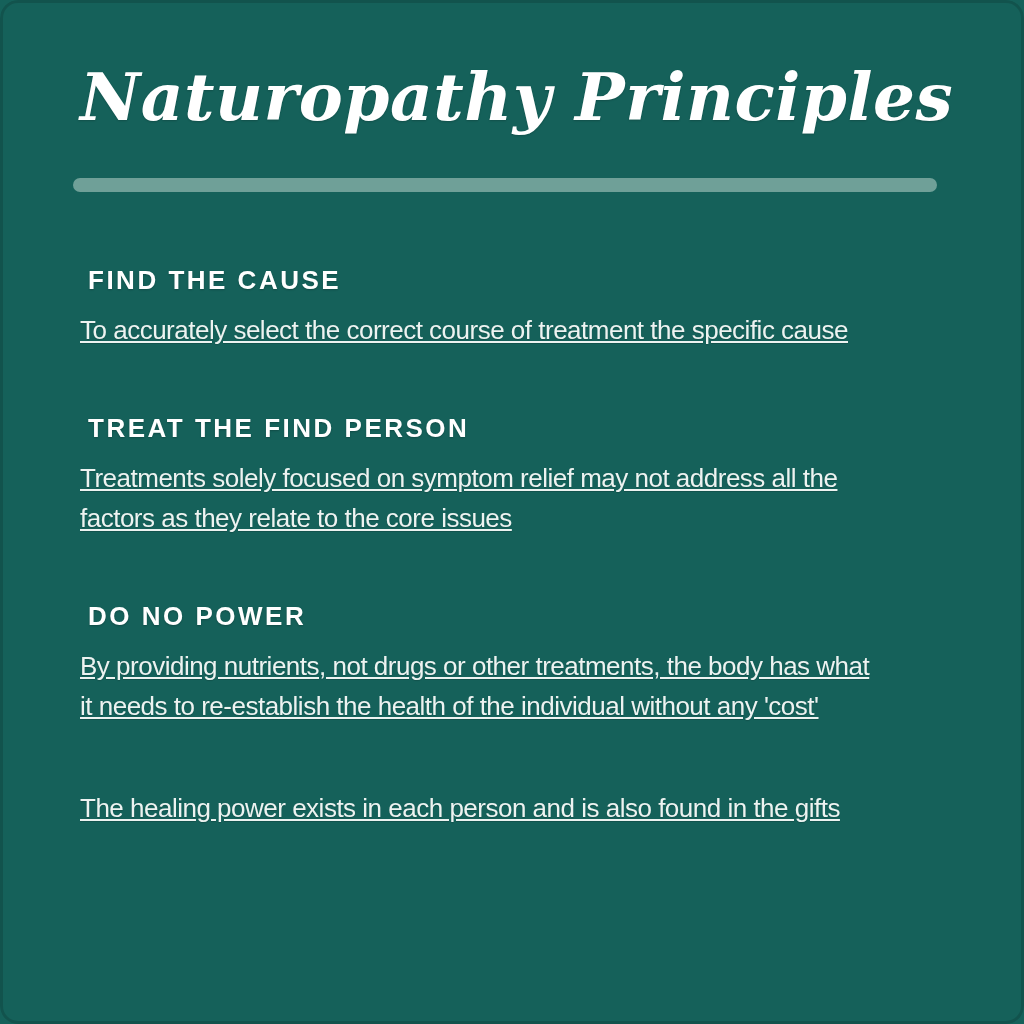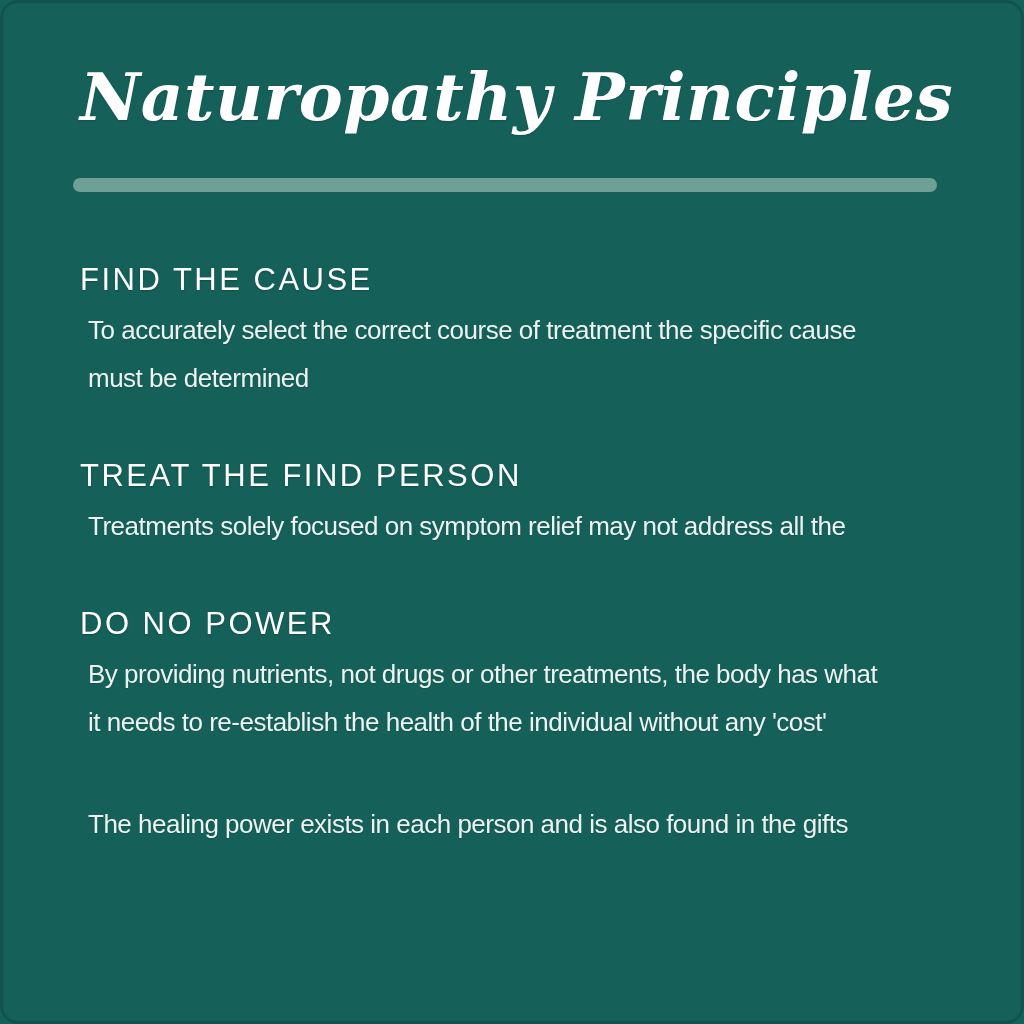--- a/index.html
+++ b/index.html
@@ -40,61 +40,62 @@
   .divider {
     width: 864px;
     height: 14px;
     margin: 40px 0 0 -7px;
     border-radius: 7px;
     background: var(--divider);
   }
   .principle { margin-top: 62px; }
   .principle.first { margin-top: 72px; }
   .principle h2 {
-    margin: 0;
+    margin: 8px;
     font-family: "Liberation Sans", sans-serif;
-    font-weight: 400;
-    font-size: 31px;
+    font-weight: 700;
+    font-size: 26px;
     line-height: 32px;
     letter-spacing: 2.5px;
     color: var(--heading-text);
     text-shadow: 0 1px 2px rgba(0,0,0,0.22);
     white-space: nowrap;
   }
   .principle p {
-    margin: 8px;
+    margin: 0;
     font-family: "Liberation Sans", sans-serif;
     font-weight: 400;
     font-size: 26px;
     line-height: 40px;
     letter-spacing: -0.5px;
     color: var(--body-text);
     text-shadow: 0 1px 1px rgba(0,0,0,0.15);
     white-space: nowrap;
+    text-decoration: underline;
   }
   .principle p.line-first { margin-top: 14px; }
 </style>
 </head>
 <body>
 
 <div class="poster">
 
   <h1 class="title">Naturopathy Principles</h1>
 
   <div class="divider"></div>
 
   <section class="principle first">
     <h2>FIND THE CAUSE</h2>
     <p class="line-first">To accurately select the correct course of treatment the specific cause</p>
-    <p>must be determined</p>
   </section>
 
   <section class="principle">
     <h2>TREAT THE FIND PERSON</h2>
     <p class="line-first">Treatments solely focused on symptom relief may not address all the</p>
+    <p>factors as they relate to the core issues</p>
   </section>
 
   <section class="principle">
     <h2>DO NO POWER</h2>
     <p class="line-first">By providing nutrients, not drugs or other treatments, the body has what</p>
     <p>it needs to re-establish the health of the individual without any 'cost'</p>
   </section>
 
   <section class="principle">
     <p class="line-first">The healing power exists in each person and is also found in the gifts</p>

